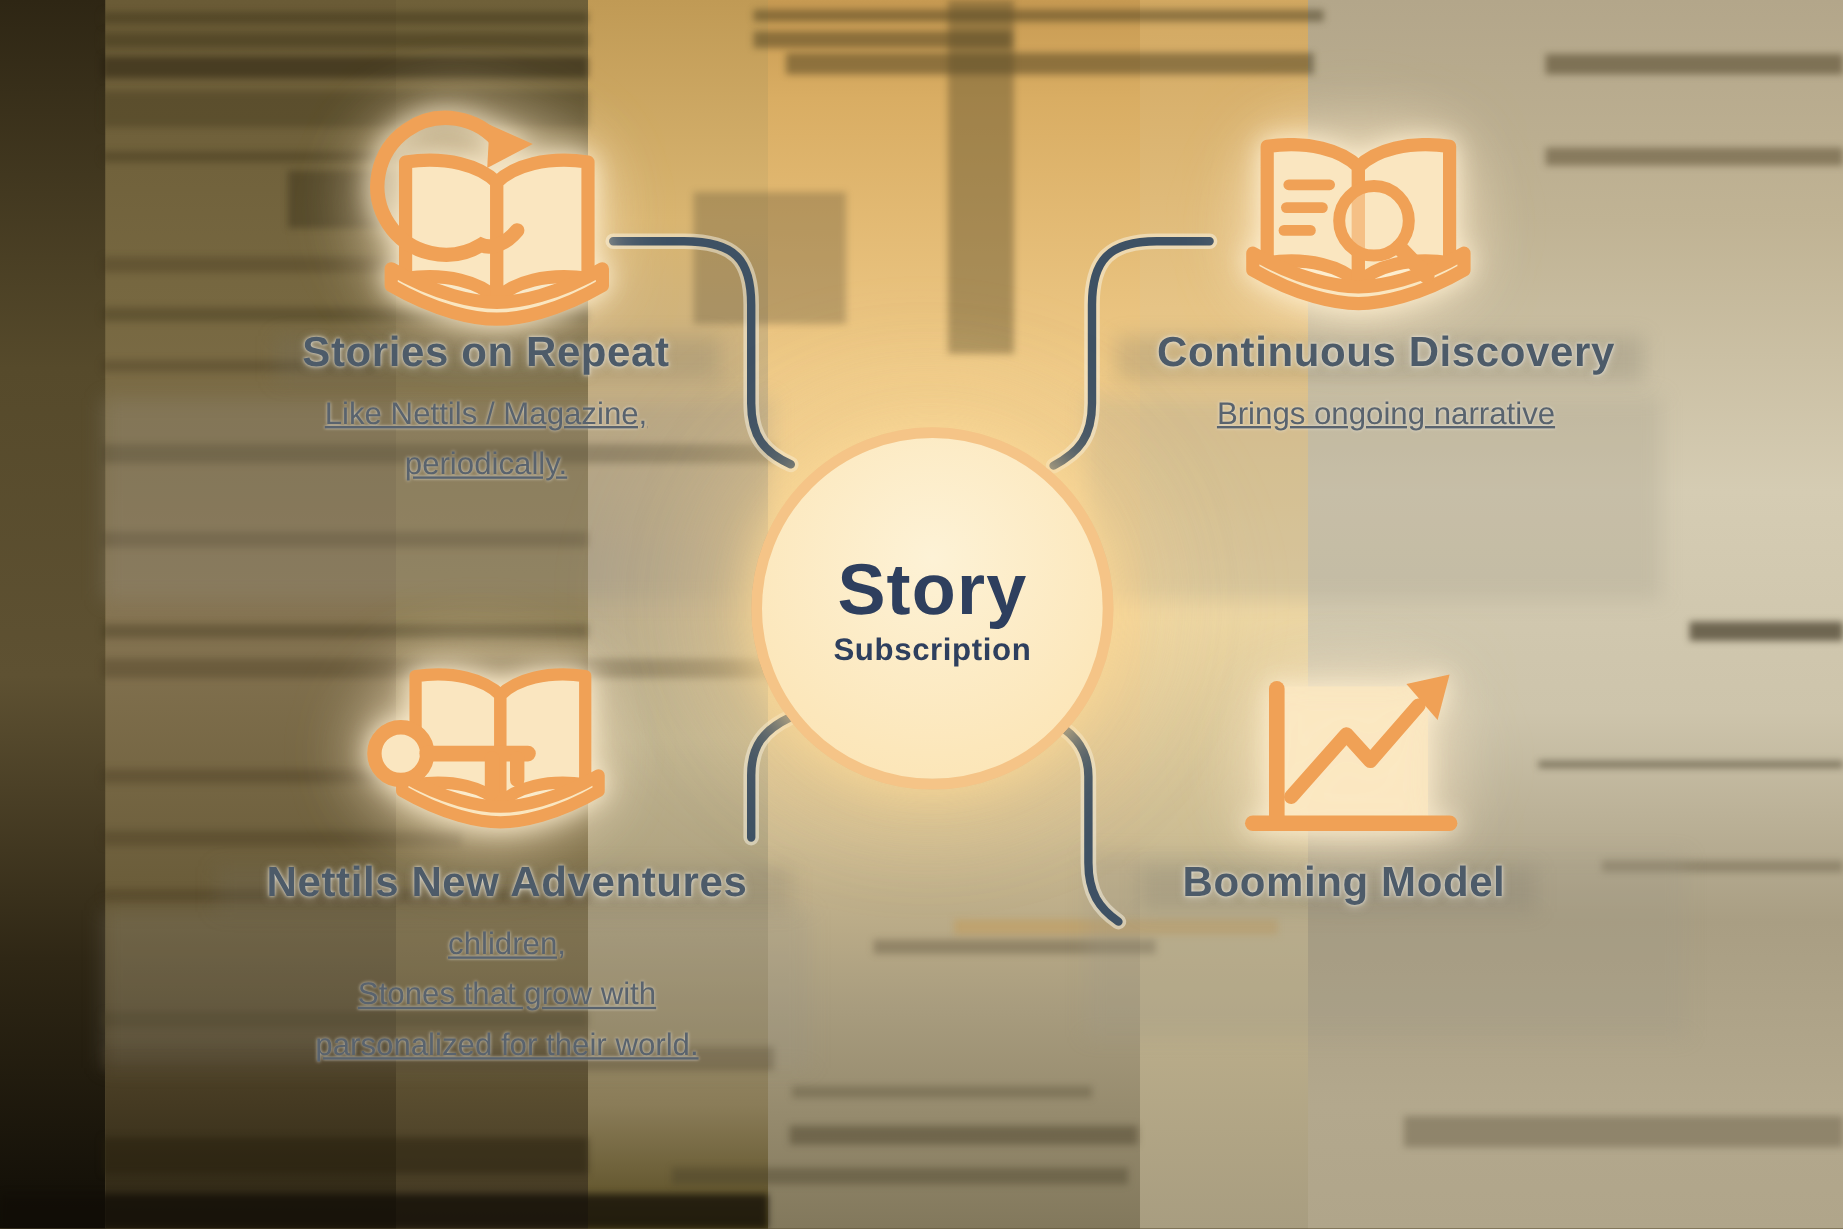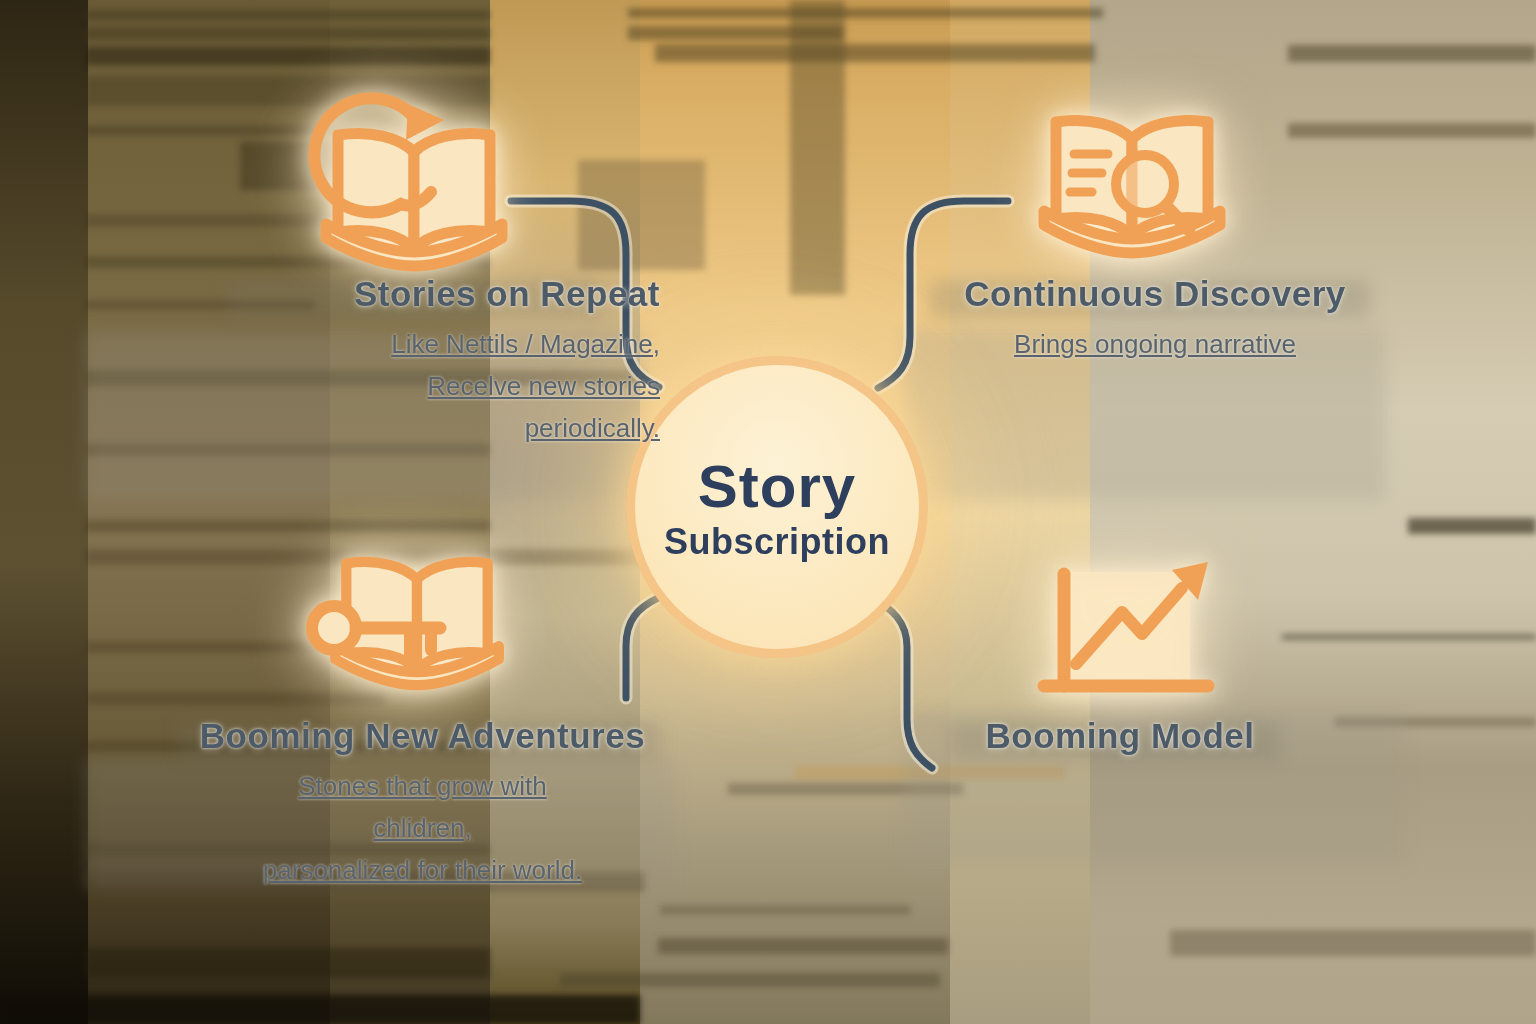--- a/index.html
+++ b/index.html
@@ -16,21 +16,21 @@
   .st{position:absolute;filter:blur(3px);}
   .haze{position:absolute;filter:blur(8px);}
   .glow{position:absolute;border-radius:50%;filter:blur(22px);}
   .connector-svg{position:absolute;left:0;top:0;}
   .center-node{position:absolute;left:626px;top:356px;width:284px;height:284px;border-radius:50%;
     background:radial-gradient(circle at 50% 35%,#fdf2d6 0%,var(--circle_fill) 70%,#fbe3b2 100%);
     border:9px solid var(--circle_border);
     box-shadow:0 0 36px rgba(250,215,150,.9),0 0 90px rgba(250,215,150,.5);
     display:flex;flex-direction:column;align-items:center;justify-content:center;}
   .center-line1{font-size:60px;font-weight:bold;color:var(--text_navy);letter-spacing:1px;}
-  .center-line2{font-size:36px;font-weight:bold;color:var(--text_navy);margin-top:0;letter-spacing:.5px;text-align:right;}
+  .center-line2{font-size:26px;font-weight:bold;color:var(--text_navy);margin-top:0;letter-spacing:.5px;text-align:right;}
   .node-text{position:absolute;text-align:center;}
   .node-heading{font-size:35px;font-weight:bold;color:var(--heading_color);letter-spacing:.5px;
     text-shadow:0 0 3px rgba(242,240,232,.9),0 1px 7px rgba(225,222,212,.55);}
   .node-body{margin-top:9px;font-size:26px;line-height:42px;color:var(--body_color);
     text-shadow:0 0 3px rgba(240,238,230,.8);text-decoration:underline;}
   .node-body span{display:block;}
   .icon-wrap{position:absolute;
     filter:drop-shadow(0 0 10px rgba(255,240,210,.95)) drop-shadow(0 0 24px rgba(255,235,200,.55));}
   .icon-wrap svg{display:block;}
 </style>
@@ -169,41 +169,40 @@
       <path d="M44,108 L90,56 L110,78 L150,32" stroke="var(--accent_orange)" stroke-width="12" stroke-linecap="round" stroke-linejoin="round" fill="none"></path>
       <path d="M140,14 L176,6 L166,44 Z" fill="var(--accent_orange)"></path>
     </svg>
   </div>
 
   <div class="center-node">
     <div class="center-line1">Story</div>
     <div class="center-line2">Subscription</div>
   </div>
 
-  <div class="node-text" style="left:150px;top:274px;width:510px;text-align:right;">
+  <div class="node-text" style="left:150px;top:274px;width:510px;">
     <div class="node-heading">Stories on Repeat</div>
     <div class="node-body">
       <span>Like Nettils / Magazine,</span>
-      <span>Recelve new stories</span>
       <span>periodically.</span>
     </div>
   </div>
 
   <div class="node-text" style="left:905px;top:274px;width:500px;">
     <div class="node-heading">Continuous Discovery</div>
     <div class="node-body">
       <span>Brings ongoing narrative</span>
     </div>
   </div>
 
   <div class="node-text" style="left:150px;top:716px;width:545px;">
-    <div class="node-heading">Booming New Adventures</div>
+    <div class="node-heading">Nettils New Adventures</div>
     <div class="node-body">
+      <span>chlidren,</span>
       <span>Stones that grow with</span>
-      <span>chlidren,</span>
       <span>parsonalized for their world.</span>
     </div>
   </div>
 
   <div class="node-text" style="left:900px;top:716px;width:440px;">
     <div class="node-heading">Booming Model</div>
   </div>
 
 </div>
 

